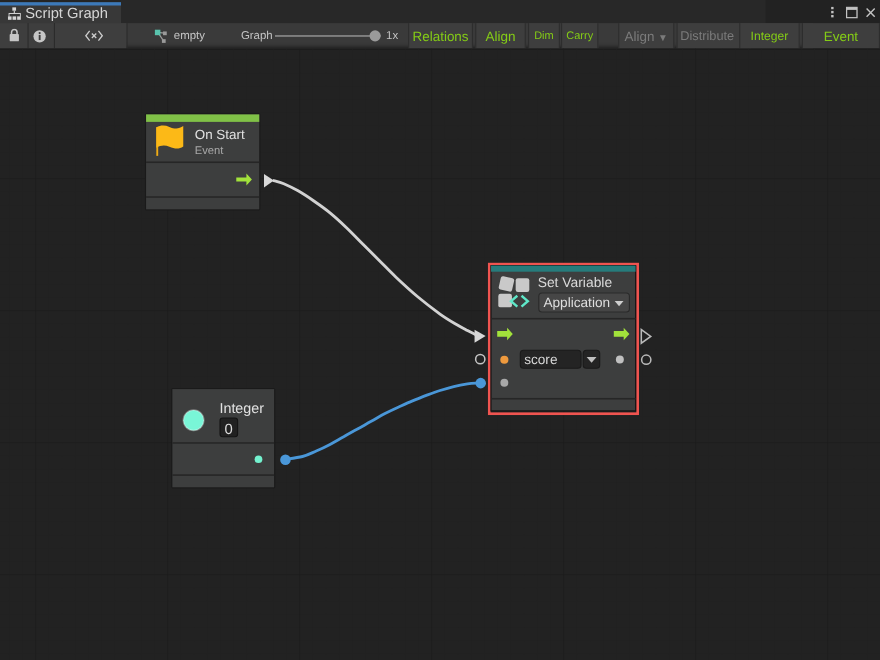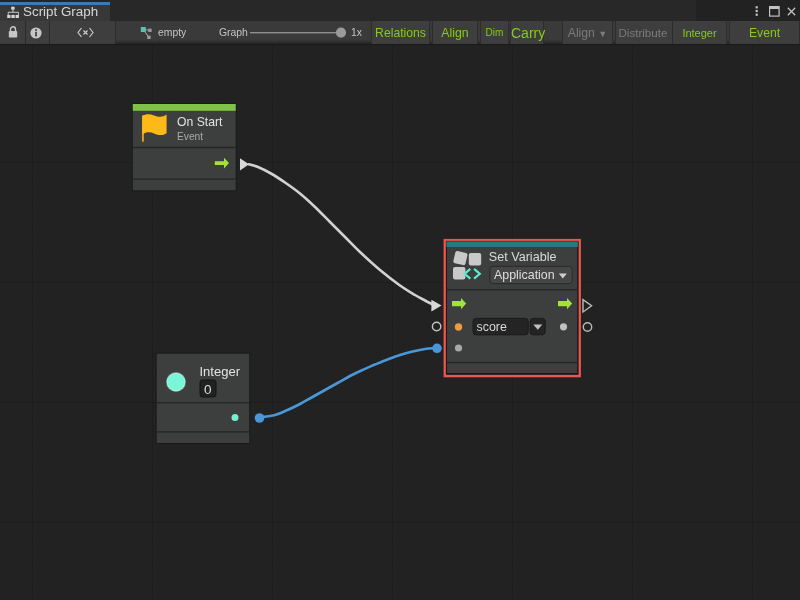--- a/index.html
+++ b/index.html
@@ -91,21 +91,21 @@
 
     <svg style="position:absolute;left:248px;top:0" width="100" height="23" viewBox="0 0 100 23">
       <rect x="2" y="11" width="96" height="1.4" fill="#8f8f8f"></rect>
       <circle cx="93" cy="11.6" r="5.1" fill="#9a9a9a"></circle>
     </svg>
     <div class="tlabel" style="left:351px">1x</div>
 
     <div class="tbtn" style="left:371px;width:59px;font-size:12.2px">Relations</div>
     <div class="tbtn" style="left:432px;width:46px;font-size:12.3px">Align</div>
     <div class="tbtn" style="left:480px;width:29px;font-size:10px">Dim</div>
-    <div class="tbtn" style="left:510px;width:34px;font-size:14px">Carry</div>
+    <div class="tbtn" style="left:510px;width:34px;font-size:10px">Carry</div>
     <div class="tbtn dim" style="left:546px;width:51px;font-size:12.2px">Align <span style="font-size:9px">▼</span></div>
     <div class="tbtn dim" style="left:599px;width:68px;font-size:11.6px">Distribute <span style="font-size:9px">▼</span></div>
     <div class="tbtn" style="left:672px;width:55px;font-size:11px">Integer</div>
     <div class="tbtn" style="left:729px;width:71px;font-size:12.2px">Event Screen</div>
   </div>
 
   <svg id="canvas" width="800" height="556" viewBox="0 44 800 556" style="position:absolute;left:0;top:44px">
     <defs>
       <pattern id="gmin" width="12" height="12" patternUnits="userSpaceOnUse" x="8" y="6">
         <path d="M0,0 H12 M0,0 V12" stroke="#1f1f1f" stroke-width="1" fill="none"></path>

